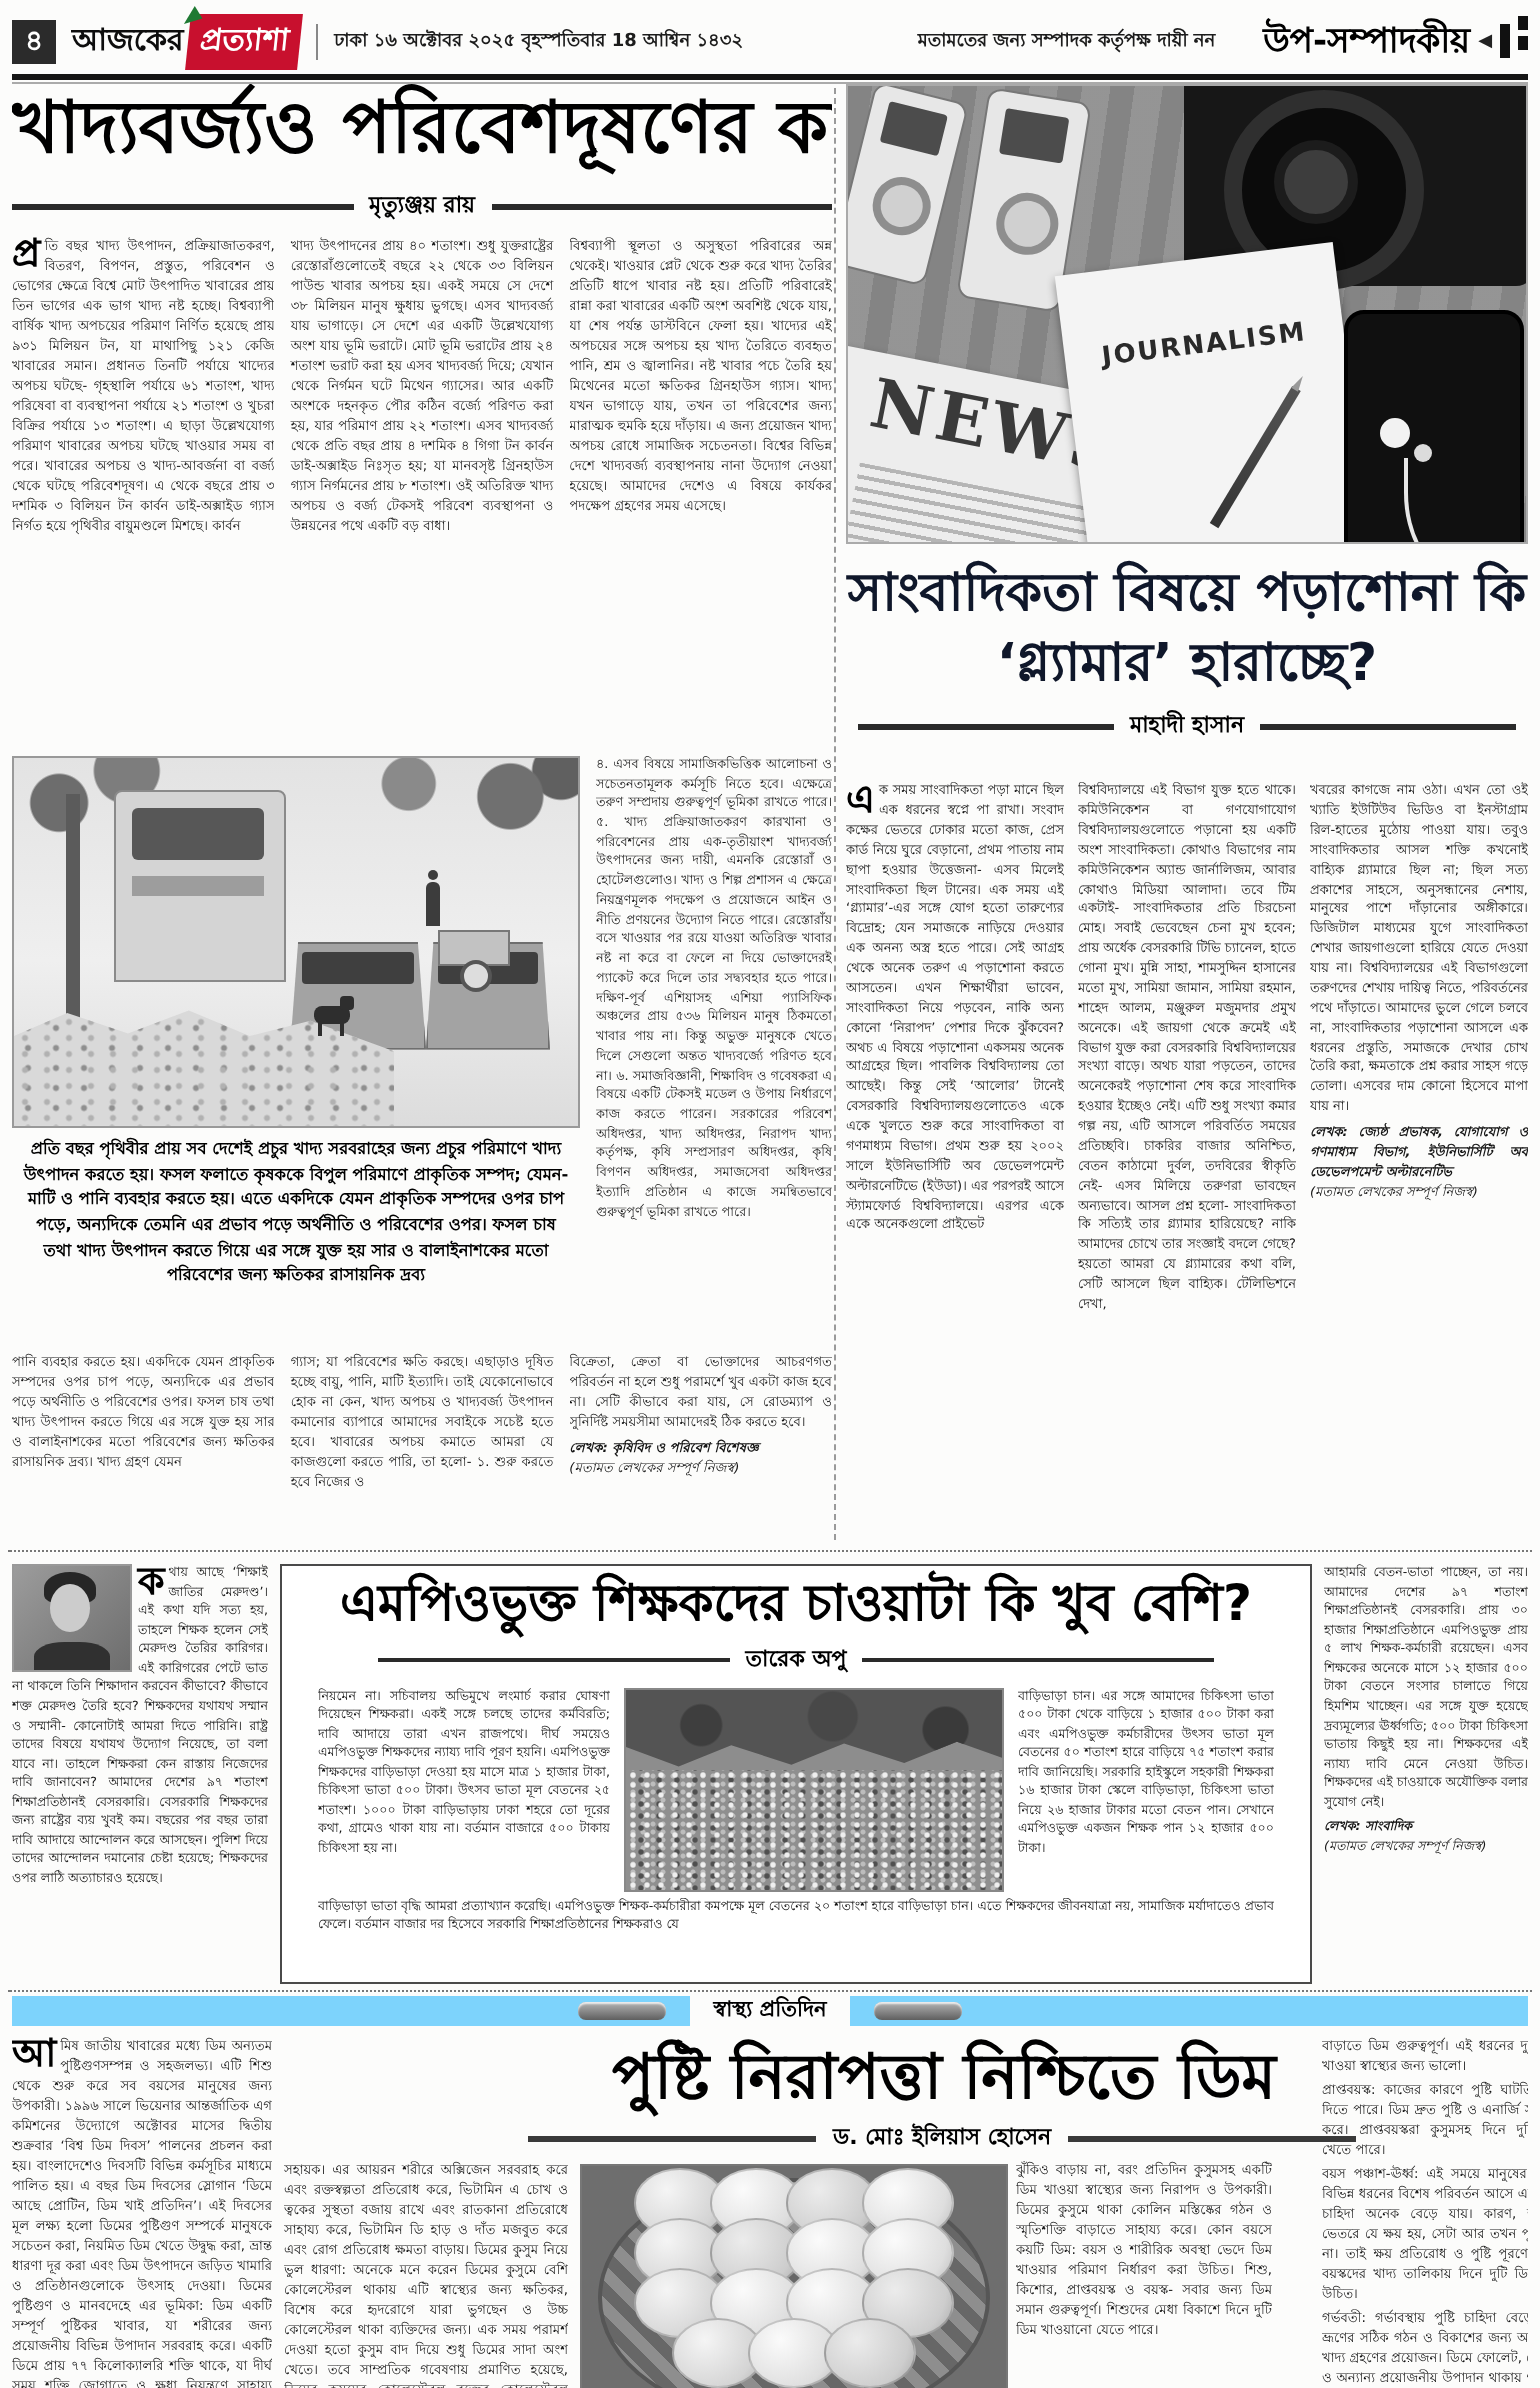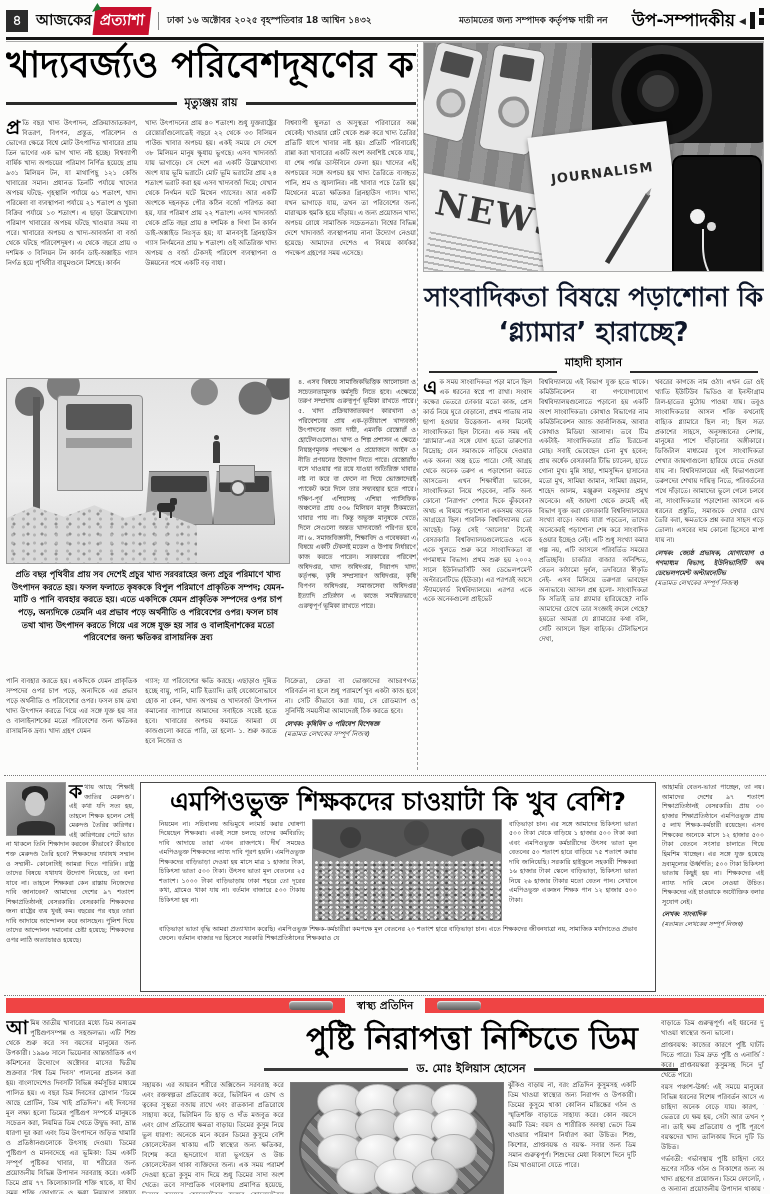--- a/index.html
+++ b/index.html
@@ -95,21 +95,21 @@
   .p2-pencil{position:absolute;left:86px;top:62px;width:5px;height:80px;background:linear-gradient(#555,#333);transform:rotate(38deg);}
   .p2-pencil::before{content:"";position:absolute;left:0;top:-7px;width:0;height:0;border-left:2.5px solid transparent;border-right:2.5px solid transparent;border-bottom:8px solid #999;}
   .p2-news{position:absolute;left:-28px;top:144px;width:190px;height:100px;background:#ededed;transform:rotate(11deg);box-shadow:0 2px 4px rgba(0,0,0,.4);}
   .p2-news .nt{display:block;font-family:"DejaVu Serif","Liberation Serif",serif;font-weight:bold;font-size:34px;color:#3a3a3a;padding:6px 0 0 34px;letter-spacing:2px;}
   .p2-news::after{content:"";position:absolute;left:34px;right:12px;top:56px;height:38px;
        background:repeating-linear-gradient(#b5b5b5 0 2px,transparent 2px 6px);}
   .p2-phone{position:absolute;left:248px;top:112px;width:86px;height:130px;background:#101010;border-radius:10px;border:2px solid #000;}
   .p2-earbud{position:absolute;left:16px;top:52px;width:15px;height:15px;border-radius:50%;background:#f2f2f2;box-shadow:14px 10px 0 -3px #dcdcdc;}
   .p2-cable{position:absolute;left:28px;top:72px;width:34px;height:56px;border-left:2px solid #e8e8e8;border-bottom:2px solid #e8e8e8;border-radius:0 0 0 70%;}
   .a2 h2{margin:8px 0 0;font-size:26px;line-height:1.35;font-weight:bold;text-align:center;color:#0f172a;}
-  .a2 .byline-row{margin:4px 6px 5px;align-items:flex-end;}
+  .a2 .byline-row{margin:4px 6px 18px;}
   .a2-cols{display:flex;gap:7px;height:394px;overflow:hidden;}
   .a2-cols .c{flex:1;font-size:6.5px;}
 
   
   .a3{position:absolute;left:6px;top:782px;width:758px;height:210px;display:flex;gap:6px;}
   .a3-left{width:128px;flex:0 0 auto;font-size:6.3px;}
   .portrait{position:relative;float:left;width:58px;height:52px;margin:0 3px 2px 0;border:1px solid #999;
             background:linear-gradient(135deg,#9c9c9c,#6d6d6d);overflow:hidden;}
   .pt-hair{position:absolute;left:15px;top:3px;width:26px;height:16px;background:#262626;border-radius:50% 50% 30% 30%;}
   .pt-face{position:absolute;left:18px;top:9px;width:20px;height:24px;background:#cccccc;border-radius:50%;}
@@ -130,21 +130,21 @@
     background-image:radial-gradient(circle 1.6px,#efefef 1px,transparent 1.7px),
                      radial-gradient(circle 1.6px,#4f4f4f 1px,transparent 1.7px),
                      radial-gradient(circle 1.4px,#bdbdbd 1px,transparent 1.5px);
     background-size:7px 5px,9px 6px,5px 4px;background-position:0 0,3px 2px,1px 1px;}
   .a3-colB{width:128px;flex:0 0 auto;font-size:6.3px;}
   .a3-bottom{font-size:6.3px;line-height:1.5;text-align:justify;margin-top:3px;height:34px;overflow:hidden;}
   .a3-right{width:102px;flex:0 0 auto;font-size:6.3px;}
 
   
   .a4{position:absolute;left:6px;top:998px;width:758px;height:196px;overflow:hidden;}
-  .health-band{position:absolute;left:0;top:0;right:0;height:15px;background:#ef4444;
+  .health-band{position:absolute;left:0;top:0;right:0;height:15px;background:#7dd3fc;
                display:flex;align-items:center;justify-content:center;gap:12px;}
   .band-pill{width:44px;height:9px;border-radius:4px;background:linear-gradient(#b5b5b5,#5f5f5f);box-shadow:inset 0 1px 1px #eee;}
   .band-label{background:#fcfcfb;padding:0 12px;font-size:10.5px;font-weight:bold;color:#000;line-height:15px;}
   .a4-col1{position:absolute;left:0;top:20px;width:130px;height:176px;}
   .a4-headline{position:absolute;left:230px;top:16px;width:472px;text-align:center;font-size:31px;font-weight:bold;color:#000;white-space:nowrap;overflow:hidden;}
   .a4-byline{position:absolute;left:258px;top:62px;width:414px;}
   .a4-byline.byline-row::before,.a4-byline.byline-row::after{height:3.5px;background:#3a3a3a;}
   .a4-col2{position:absolute;left:136px;top:82px;width:142px;height:114px;}
   .photo4{position:absolute;left:284px;top:84px;width:212px;height:112px;border:1px solid #777;background:#6e6e6e;overflow:hidden;}
   .basket{position:absolute;left:8px;right:8px;top:6px;bottom:-14px;border-radius:50%/58%;
@@ -267,20 +267,23 @@
     <div class="a3-left bodytxt">
       <div class="portrait">
         <div class="pt-hair"></div>
         <div class="pt-face"></div>
         <div class="pt-body"></div>
       </div>
       <span class="dropcap">ক</span><span>থায় আছে ‘শিক্ষাই জাতির মেরুদণ্ড’। এই কথা যদি সত্য হয়, তাহলে শিক্ষক হলেন সেই মেরুদণ্ড তৈরির কারিগর। এই কারিগরের পেটে ভাত না থাকলে তিনি শিক্ষাদান করবেন কীভাবে? কীভাবে শক্ত মেরুদণ্ড তৈরি হবে? শিক্ষকদের যথাযথ সম্মান ও সম্মানী- কোনোটাই আমরা দিতে পারিনি। রাষ্ট্র তাদের বিষয়ে যথাযথ উদ্যোগ নিয়েছে, তা বলা যাবে না। তাহলে শিক্ষকরা কেন রাস্তায় নিজেদের দাবি জানাবেন? আমাদের দেশের ৯৭ শতাংশ শিক্ষাপ্রতিষ্ঠানই বেসরকারি। বেসরকারি শিক্ষকদের জন্য রাষ্ট্রের ব্যয় খুবই কম। বছরের পর বছর তারা দাবি আদায়ে আন্দোলন করে আসছেন। পুলিশ দিয়ে তাদের আন্দোলন দমানোর চেষ্টা হয়েছে; শিক্ষকদের ওপর লাঠি অত্যাচারও হয়েছে।</span>
     </div>
     <div class="a3-box">
       <h3>এমপিওভুক্ত শিক্ষকদের চাওয়াটা কি খুব বেশি?</h3>
+      <div class="byline-row">
+        <span class="name">তারেক অপু</span>
+      </div>
       <div class="a3-row">
         <div class="a3-colA bodytxt">নিয়মেন না। সচিবালয় অভিমুখে লংমার্চ করার ঘোষণা দিয়েছেন শিক্ষকরা। একই সঙ্গে চলছে তাদের কর্মবিরতি; দাবি আদায়ে তারা এখন রাজপথে। দীর্ঘ সময়েও এমপিওভুক্ত শিক্ষকদের ন্যায্য দাবি পূরণ হয়নি। এমপিওভুক্ত শিক্ষকদের বাড়িভাড়া দেওয়া হয় মাসে মাত্র ১ হাজার টাকা, চিকিৎসা ভাতা ৫০০ টাকা। উৎসব ভাতা মূল বেতনের ২৫ শতাংশ। ১০০০ টাকা বাড়িভাড়ায় ঢাকা শহরে তো দূরের কথা, গ্রামেও থাকা যায় না। বর্তমান বাজারে ৫০০ টাকায় চিকিৎসা হয় না।</div>
         <div class="photo3">
           <div class="p3-trees"></div>
           <div class="p3-crowd"></div>
         </div>
         <div class="a3-colB bodytxt">বাড়িভাড়া চান। এর সঙ্গে আমাদের চিকিৎসা ভাতা ৫০০ টাকা থেকে বাড়িয়ে ১ হাজার ৫০০ টাকা করা এবং এমপিওভুক্ত কর্মচারীদের উৎসব ভাতা মূল বেতনের ৫০ শতাংশ হারে বাড়িয়ে ৭৫ শতাংশ করার দাবি জানিয়েছি। সরকারি হাইস্কুলে সহকারী শিক্ষকরা ১৬ হাজার টাকা স্কেলে বাড়িভাড়া, চিকিৎসা ভাতা নিয়ে ২৬ হাজার টাকার মতো বেতন পান। সেখানে এমপিওভুক্ত একজন শিক্ষক পান ১২ হাজার ৫০০ টাকা।</div>
       </div>
       <div class="a3-bottom">বাড়িভাড়া ভাতা বৃদ্ধি আমরা প্রত্যাখ্যান করেছি। এমপিওভুক্ত শিক্ষক-কর্মচারীরা কমপক্ষে মূল বেতনের ২০ শতাংশ হারে বাড়িভাড়া চান। এতে শিক্ষকদের জীবনযাত্রা নয়, সামাজিক মর্যাদাতেও প্রভাব ফেলে। বর্তমান বাজার দর হিসেবে সরকারি শিক্ষাপ্রতিষ্ঠানের শিক্ষকরাও যে</div>
     </div>

